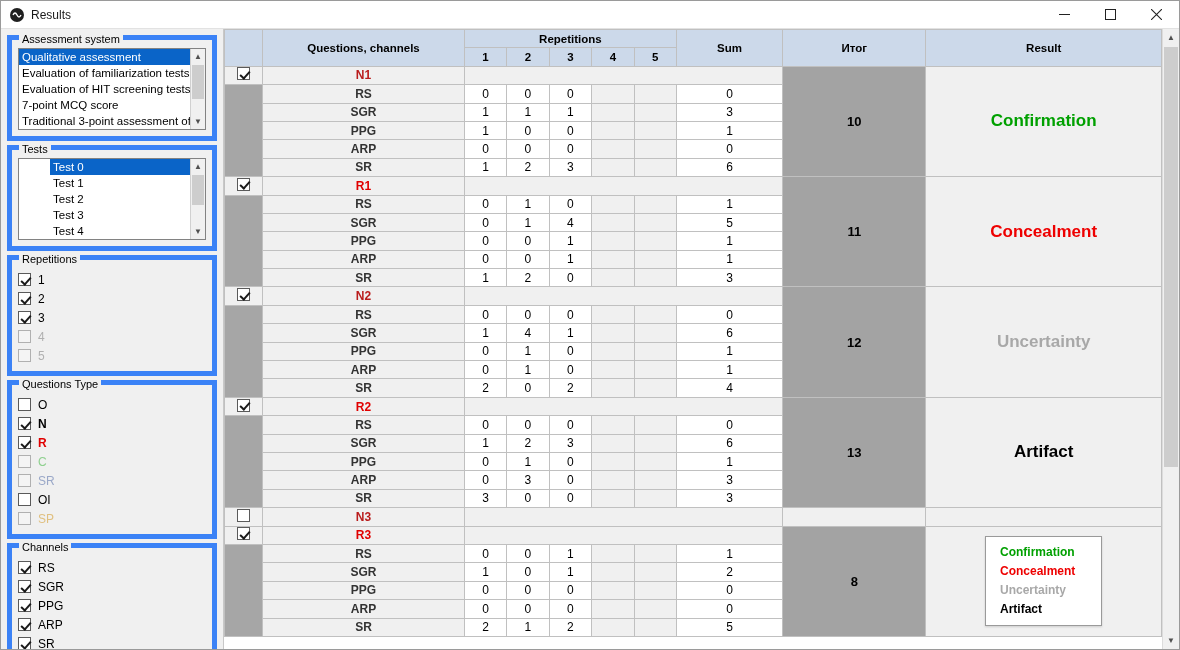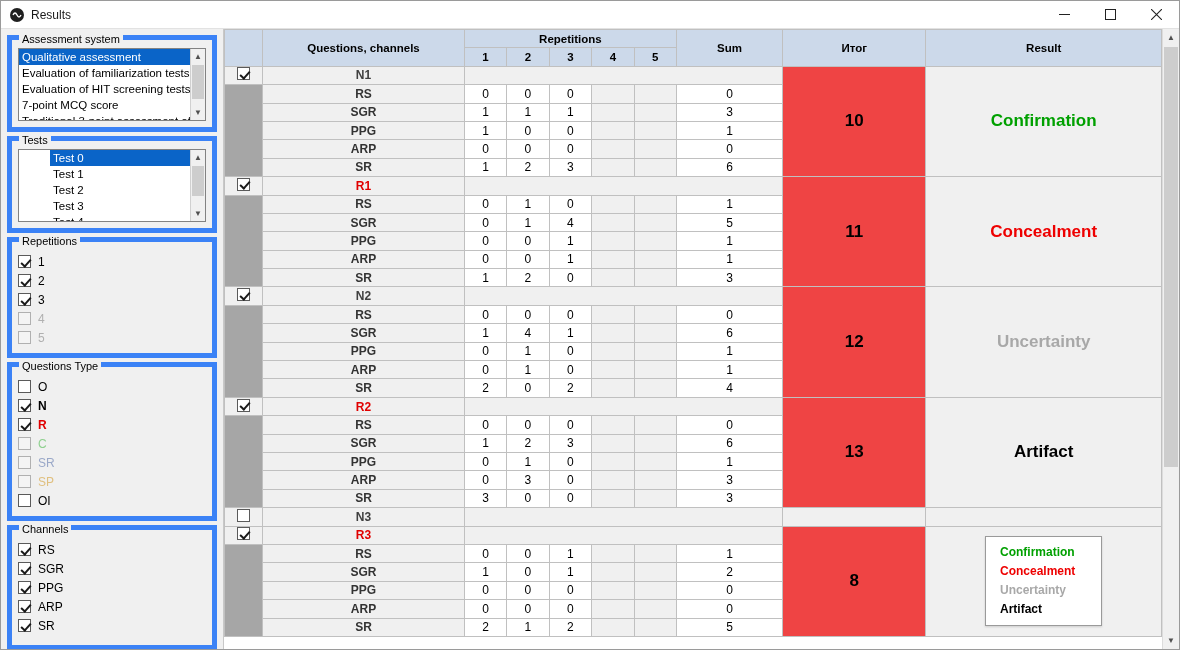--- a/index.html
+++ b/index.html
@@ -77,21 +77,21 @@
     top: -7px; left: 7px;
     background: #f0f0f0;
     padding: 0 3px;
     font-size: 11px;
     color: #000;
   }
   
   .listbox {
     background: #ffffff;
     border: 1px solid #828282;
-    height: 73px;
+    height: 82px;
     position: relative;
     overflow: hidden;
     font-size: 11.5px;
   }
   .listbox .items { padding: 0; }
   .listbox .li {
     padding: 1px 3px;
     white-space: nowrap;
     overflow: hidden;
     line-height: 14px;
@@ -189,35 +189,35 @@
   td.groupchk {
     background: #f0f0f0;
     text-align: center;
   }
   td.grouplabel {
     background: #f0f0f0;
     text-align: left;
     padding-left: 8px;
     font-weight: bold;
   }
-  td.grouplabel.n { color: #404040; }
+  td.grouplabel.n { color: #b91c1c; }
   td.grouplabel.r { color: #e00000; }
   td.grouprest { background: #f0f0f0; }
   td.chanlabel {
     background: #f0f0f0;
     font-weight: bold;
     color: #333;
   }
   td.val { background: #ffffff; }
   td.empty { background: #f0f0f0; }
   td.sum { background: #ffffff; }
   td.itog {
-    background: #ef4444;
+    background: #a3a3a3;
     font-weight: bold;
-    font-size: 17px;
+    font-size: 13px;
     vertical-align: middle;
   }
   td.result {
     background: #f0f0f0;
     font-weight: bold;
     font-size: 17px;
     vertical-align: middle;
   }
   .res-confirmation { color: #00a000; }
   .res-concealment  { color: #ee0000; }
@@ -366,26 +366,26 @@
           </div>
           <div class="cbrow">
             <span class="cb disabled"></span>
             <span class="cb-label" style="color:#8fd08f;">C</span>
           </div>
           <div class="cbrow">
             <span class="cb disabled"></span>
             <span class="cb-label" style="color:#9aa8c8;">SR</span>
           </div>
           <div class="cbrow">
+            <span class="cb"></span>
+            <span class="cb-label" style="color:#000;">OI</span>
+          </div>
+          <div class="cbrow">
             <span class="cb disabled"></span>
             <span class="cb-label" style="color:#e0c080;">SP</span>
-          </div>
-          <div class="cbrow">
-            <span class="cb"></span>
-            <span class="cb-label" style="color:#000;">OI</span>
           </div>
         </div>
       </div>
 
       <div class="group" style="padding-bottom:10px;">
         <div class="legend">Channels</div>
         <div class="cbgroup-inner">
           <div class="cbrow">
             <span class="cb checked"></span>
             <span class="cb-label">RS</span>

